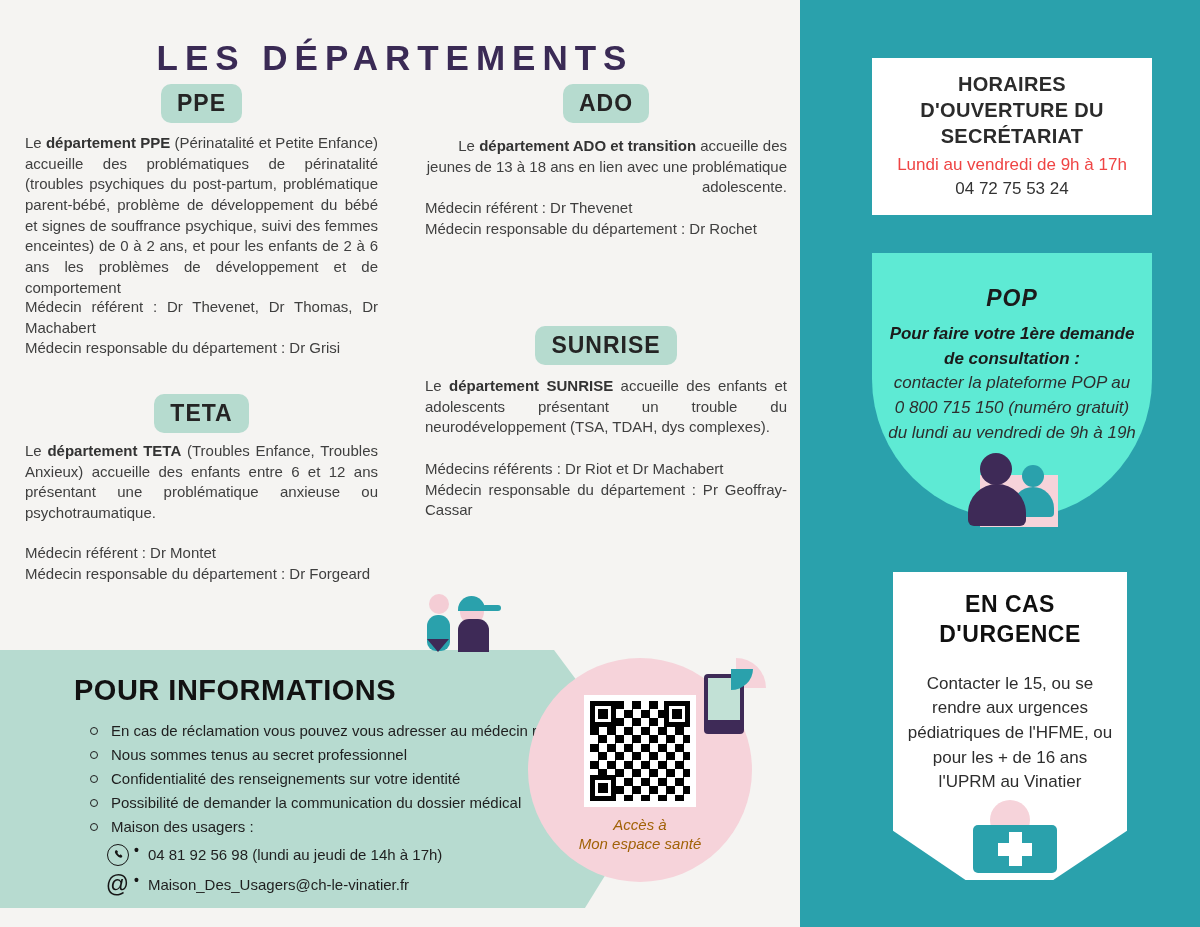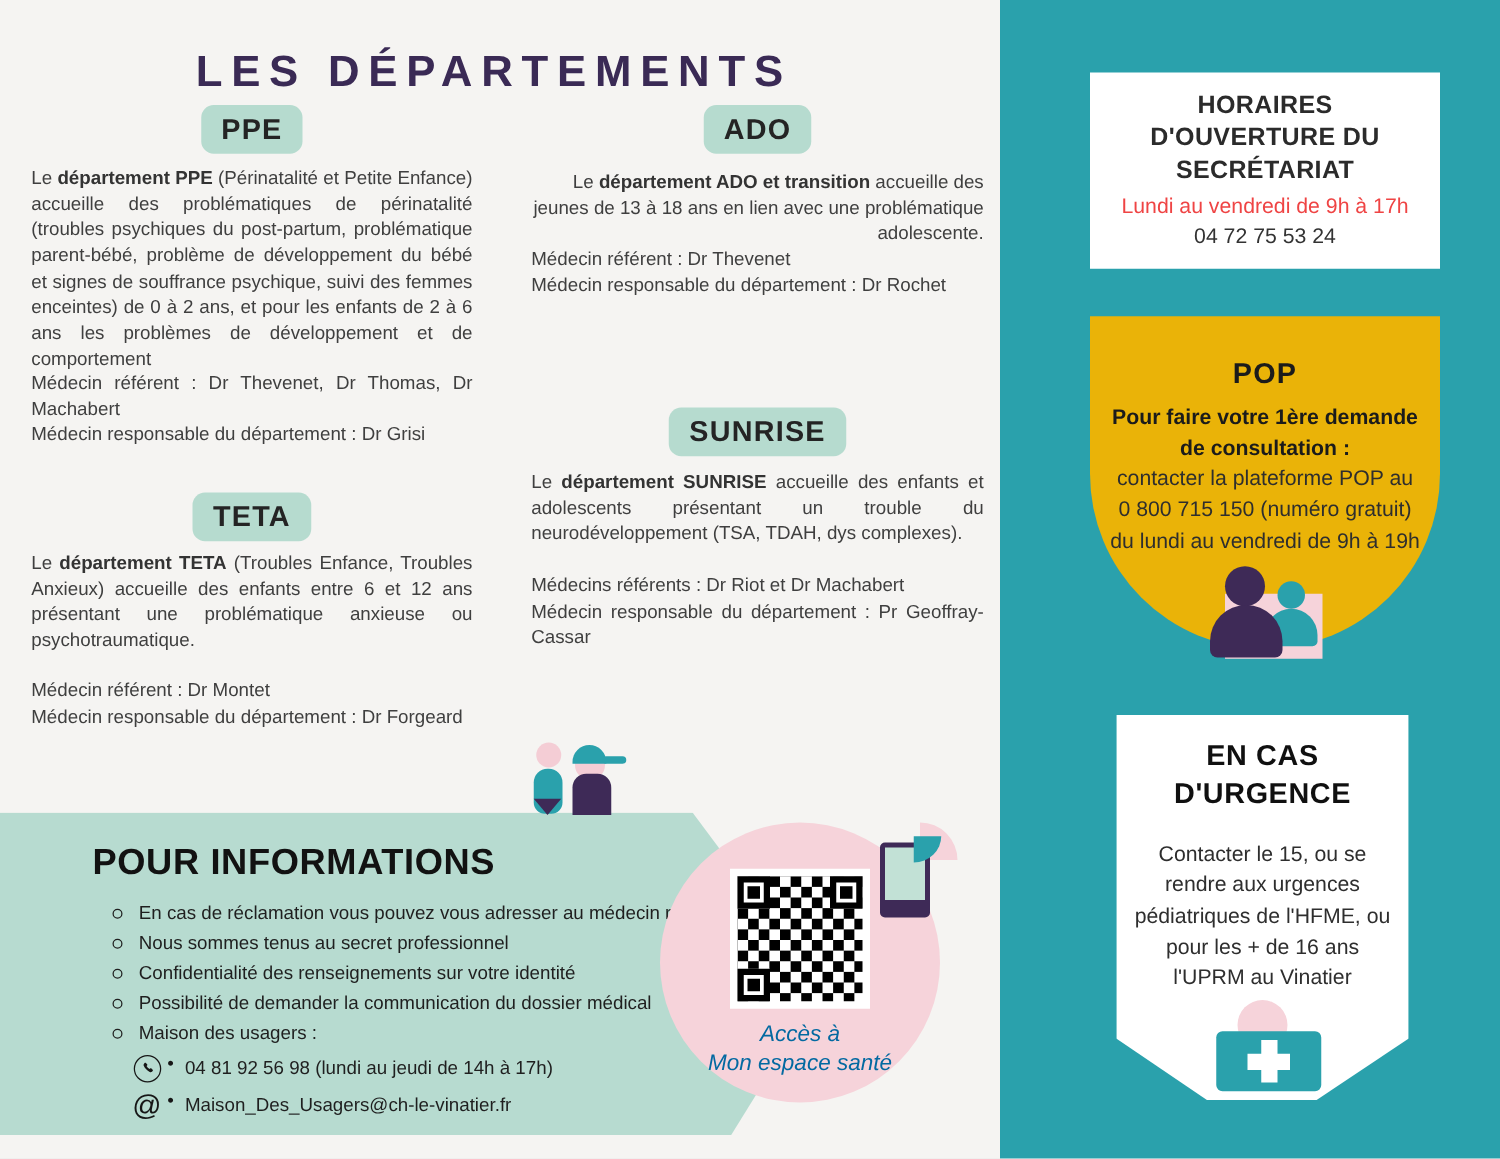--- a/index.html
+++ b/index.html
@@ -54,21 +54,21 @@
     background:#f6d3da;z-index:2;}
   .qr{position:absolute;left:56px;top:37px;width:100px;height:100px;background:#fff;padding:6px;}
   .qr-inner{position:relative;width:100%;height:100%;
     background:
       conic-gradient(#000 25%,#fff 0 50%,#000 0 75%,#fff 0);
     background-size:17px 17px;}
   .finder{position:absolute;width:26px;height:26px;background:#fff;border:5px solid #000;box-sizing:border-box;}
   .finder:after{content:"";position:absolute;left:3px;top:3px;width:10px;height:10px;background:#000;}
   .f-tl{left:0;top:0;} .f-tr{right:0;top:0;} .f-bl{left:0;bottom:0;}
   .qr-caption{position:absolute;left:0;top:158px;width:100%;text-align:center;font-style:italic;
-    font-size:18px;color:#0369a1;line-height:1.25;}
+    font-size:15px;color:#a16207;line-height:1.25;}
 
   
   .phone-illus{position:absolute;left:704px;top:658px;width:62px;height:80px;z-index:3;}
   .petal{position:absolute;left:32px;top:0;width:30px;height:30px;background:#f6d3da;border-radius:0 100% 0 0;}
   .phone-body{position:absolute;left:0;top:16px;width:40px;height:60px;background:#3e2a57;border-radius:4px;}
   .phone-screen{position:absolute;left:4px;top:4px;width:32px;height:42px;background:#c2e1d6;}
   .fold{position:absolute;left:27px;top:11px;width:22px;height:21px;background:#2aa1ac;border-radius:0 0 100% 0;}
 
   
   .person{position:absolute;z-index:2;}
@@ -85,22 +85,22 @@
   .adult-body{position:absolute;left:0;top:23px;width:31px;height:33px;background:#3e2a57;border-radius:11px 11px 0 0;}
 
   
   .sidebar{position:absolute;left:800px;top:0;width:400px;height:927px;background:#2aa1ac;z-index:4;}
   .horaires-card{position:absolute;left:72px;top:58px;width:280px;height:157px;background:#fff;text-align:center;}
   .horaires-title{margin:13px auto 0;width:250px;font-size:20px;font-weight:bold;color:#2b2b2b;
     line-height:1.3;letter-spacing:.3px;}
   .horaires-line{margin-top:6px;font-size:17px;color:#ef4444;}
   .horaires-phone{margin-top:4px;font-size:17px;color:#333;}
 
-  .pop-card{position:absolute;left:72px;top:253px;width:280px;height:266px;background:#eab308;
-    border-radius:0 0 140px 140px;text-align:center;}
+  .pop-card{position:absolute;left:72px;top:253px;width:280px;height:266px;background:#5eead4;
+    border-radius:0 0 140px 140px;text-align:center;font-style:italic;}
   .pop-title{margin-top:32px;font-size:23px;font-weight:bold;letter-spacing:1px;color:#1b1b1b;}
   .pop-bold{margin:10px auto 0;width:248px;font-size:17px;font-weight:bold;color:#1b1b1b;line-height:1.45;}
   .pop-line{font-size:17px;color:#2e2e2e;line-height:1.45;}
   .pop-icon{position:relative;width:92px;height:78px;margin:8px auto 0;}
   .pop-pink{position:absolute;left:14px;top:22px;width:78px;height:52px;background:#f6d3da;}
   .pop-teal-head{position:absolute;left:56px;top:12px;width:22px;height:22px;border-radius:50%;background:#2aa1ac;}
   .pop-teal-body{position:absolute;left:46px;top:34px;width:42px;height:30px;background:#2aa1ac;
     border-radius:21px 21px 4px 4px;}
   .pop-purple-head{position:absolute;left:14px;top:0;width:32px;height:32px;border-radius:50%;background:#3e2a57;}
   .pop-purple-body{position:absolute;left:2px;top:31px;width:58px;height:42px;background:#3e2a57;

